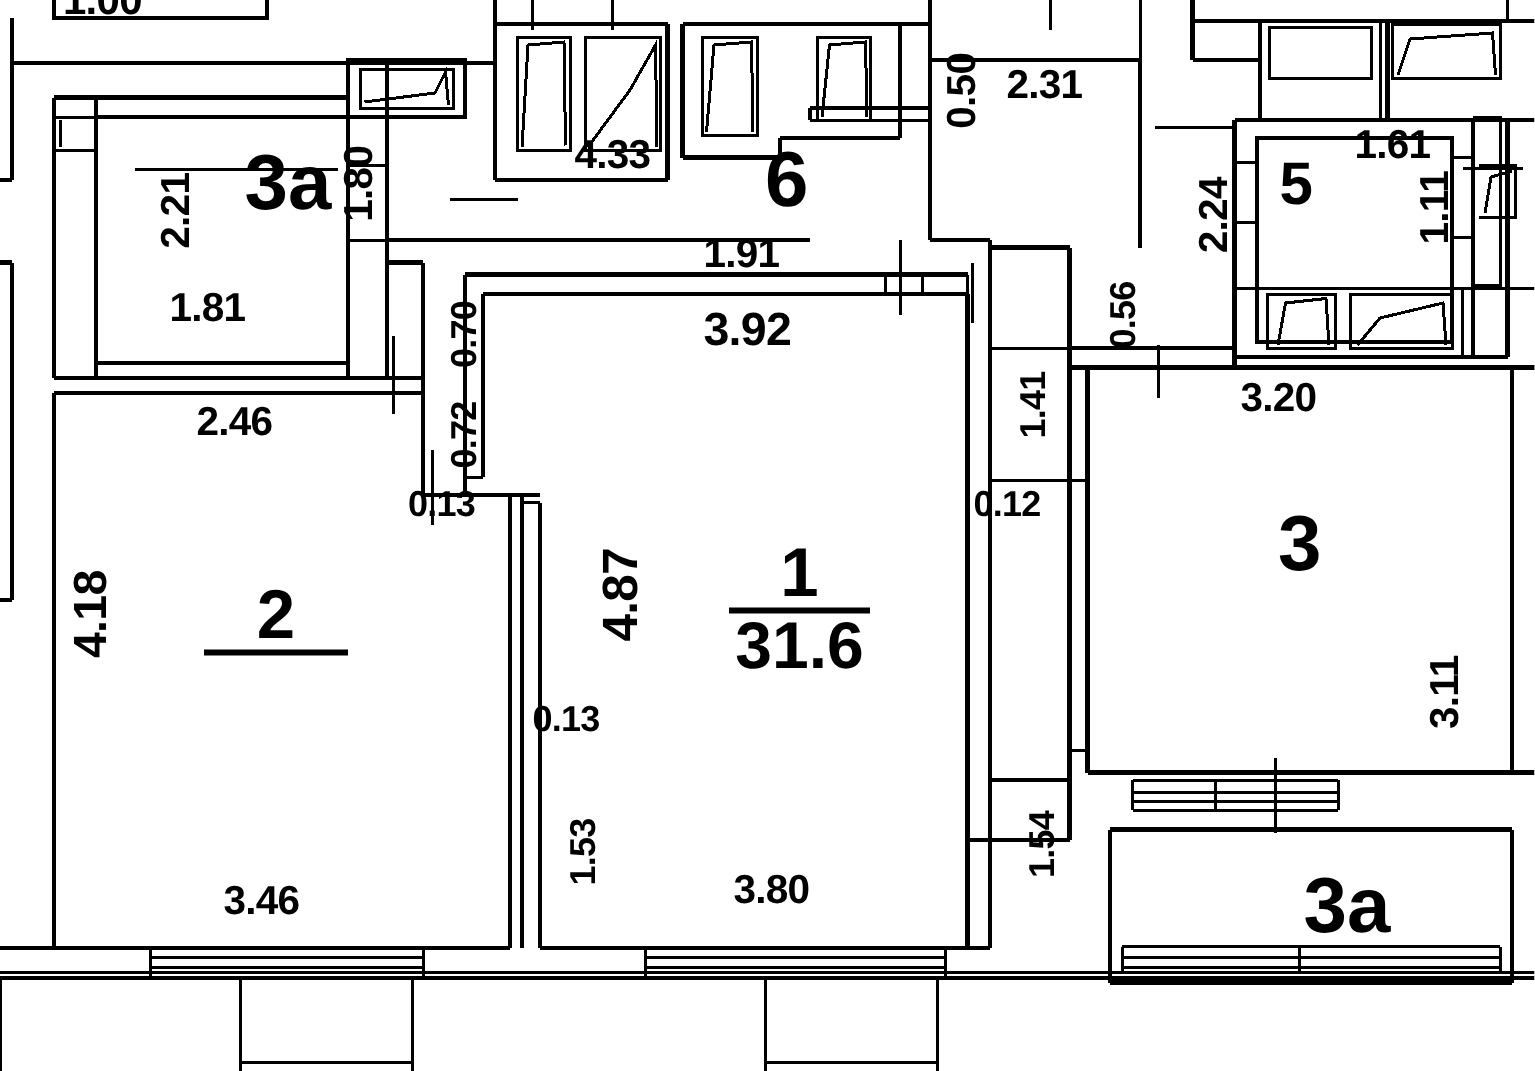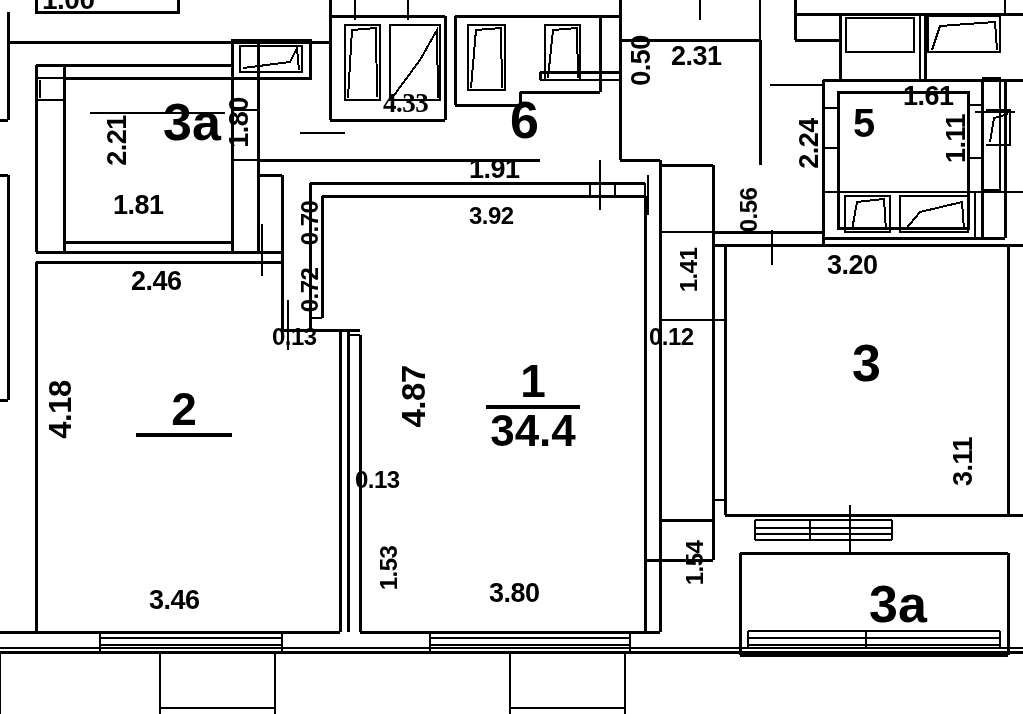--- a/index.html
+++ b/index.html
@@ -341,32 +341,32 @@
   <div class="lbl dim rot90" style="left:214px; top:109px;">1.80</div>
 
   <div class="lbl dim" style="left:131px; top:268px;">2.46</div>
   <div class="lbl dim rot90" style="left:31px; top:394px; font-size:31px;">4.18</div>
   <div class="frac" style="left:129px; top:388px; width:110px;">
     <span class="num">2</span>
     <span class="bar" style="width:96px;"></span>
   </div>
   <div class="lbl dim" style="left:149px; top:587px;">3.46</div>
 
-  <div class="lbl dim" style="left:383px; top:90px;font-family:Liberation Serif, serif;">4.33</div>
+  <div class="lbl dim" style="left:383px; top:90px;">4.33</div>
   <div class="lbl roomnum" style="left:510px; top:94px;">6</div>
   <div class="lbl dim rot90" style="left:616px; top:47px;">0.50</div>
   <div class="lbl dim" style="left:671px; top:43px;">2.31</div>
 
   <div class="lbl dim" style="left:469px; top:156px;">1.91</div>
-  <div class="lbl dim" style="left:469px; top:204px; font-size:24px;">3.92</div>
+  <div class="lbl dim" style="left:469px; top:204px; font-size:31px;">3.92</div>
   <div class="lbl dim rot90" style="left:382px; top:380px; font-size:33px;">4.87</div>
   <div class="frac" style="left:478px; top:360px; width:110px;">
     <span class="num">1</span>
     <span class="bar" style="width:94px;"></span>
-    <span class="den">34.4</span>
+    <span class="den">31.6</span>
   </div>
   <div class="lbl dim" style="left:489px; top:580px;">3.80</div>
 
   <div class="lbl dim-sm rot90" style="left:288px; top:211px;">0.70</div>
   <div class="lbl dim-sm rot90" style="left:288px; top:278px;">0.72</div>
   <div class="lbl dim-sm" style="left:272px; top:325px;">0.13</div>
   <div class="lbl dim-sm" style="left:355px; top:468px;">0.13</div>
   <div class="lbl dim-sm rot90" style="left:367px; top:556px;">1.53</div>
 
   <div class="lbl dim-sm rot90" style="left:667px; top:258px;">1.41</div>

